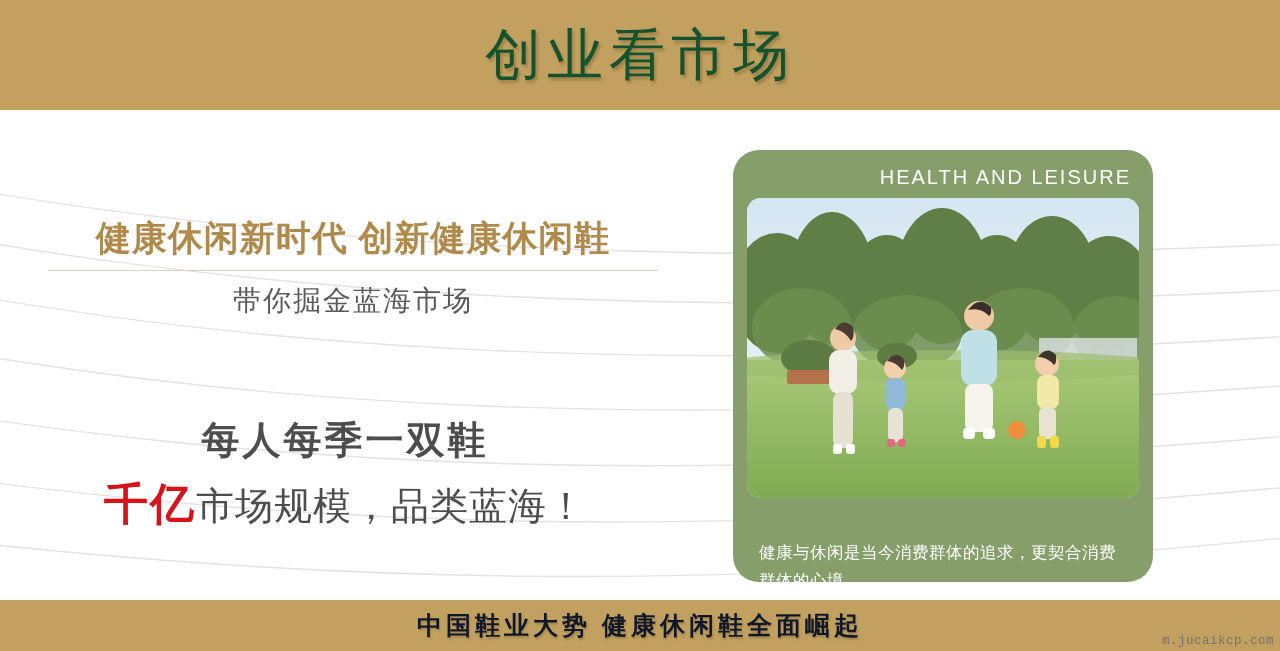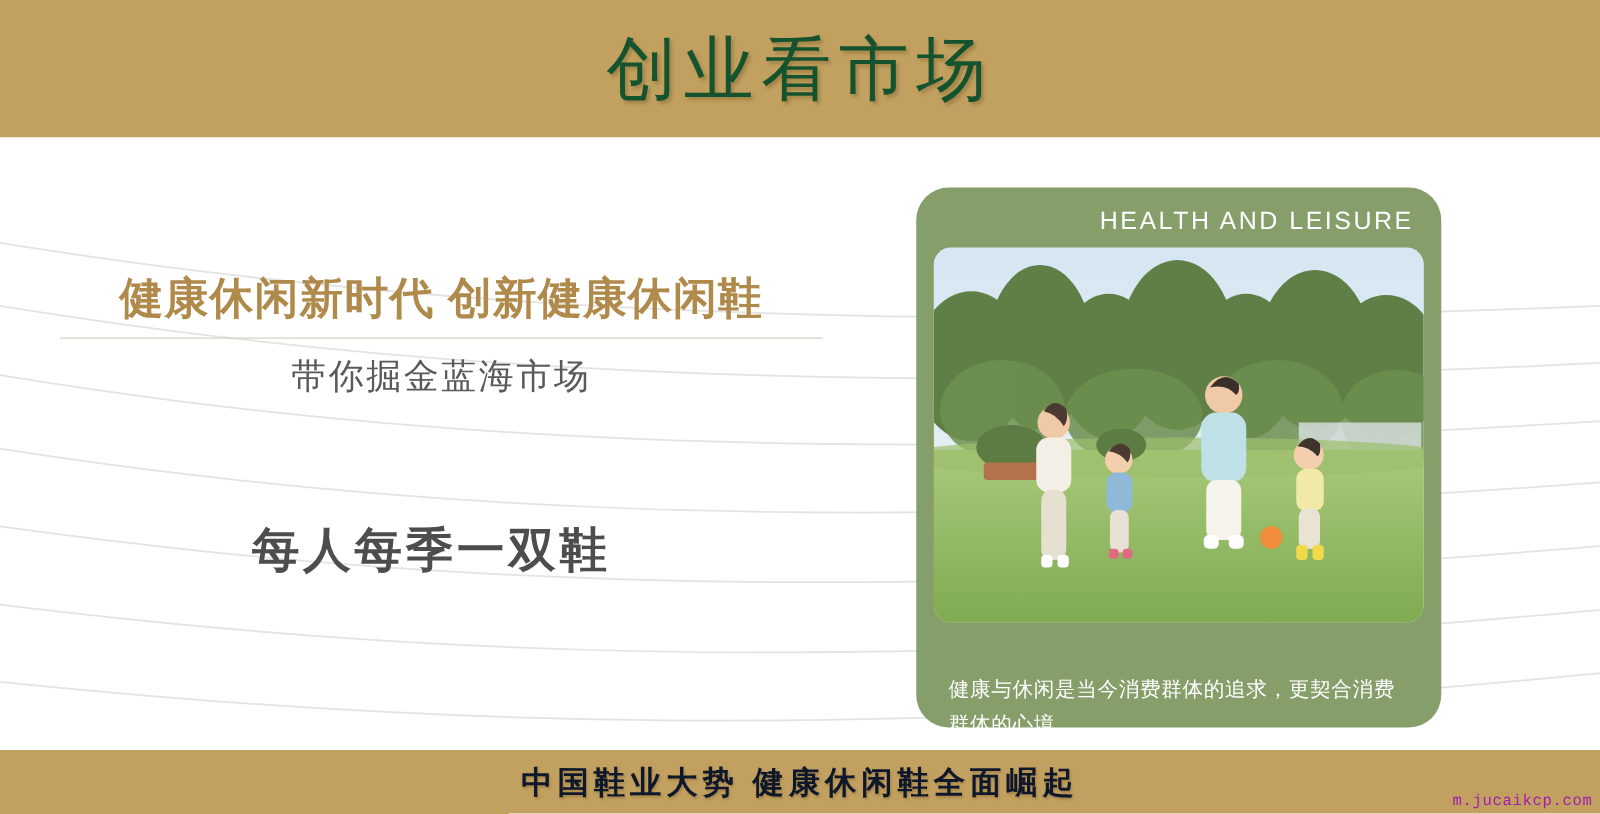--- a/index.html
+++ b/index.html
@@ -186,21 +186,21 @@
     font-weight: bold;
     color: #0f172a;
     letter-spacing: 4px;
     text-shadow: 1px 2px 2px rgba(120,92,40,0.4);
   }
   .watermark {
     position: absolute;
     right: 6px;
     bottom: 3px;
     font-size: 12.5px;
-    color: #a21caf;
+    color: #737373;
     font-family: "Liberation Mono", monospace;
     letter-spacing: 0.5px;
   }
 </style>
 </head>
 <body>
 
 <div class="page">
 
   <div class="header-band">
@@ -220,20 +220,23 @@
         <path d="M-20 420 C 420 472, 820 492, 1500 418"></path>
       </g>
     </svg>
 
     <div class="left-col">
       <div class="headline">健康休闲新时代 创新健康休闲鞋</div>
       <div class="rule"></div>
       <div class="subline">带你掘金蓝海市场</div>
 
       <div class="big-line1">每人每季一双鞋</div>
+      <div class="big-line2">
+        <span class="hl-red">千亿</span><span>市场规模，品类蓝海！</span>
+      </div>
     </div>
 
     <div class="card">
       <div class="card-label">HEALTH AND LEISURE</div>
 
       <div class="photo">
         <svg width="392" height="300" viewBox="0 0 392 300">
           <defs>
             <linearGradient id="sky" x1="0" y1="0" x2="0" y2="1">
               <stop offset="0%" stop-color="#d6e6f2"></stop>

